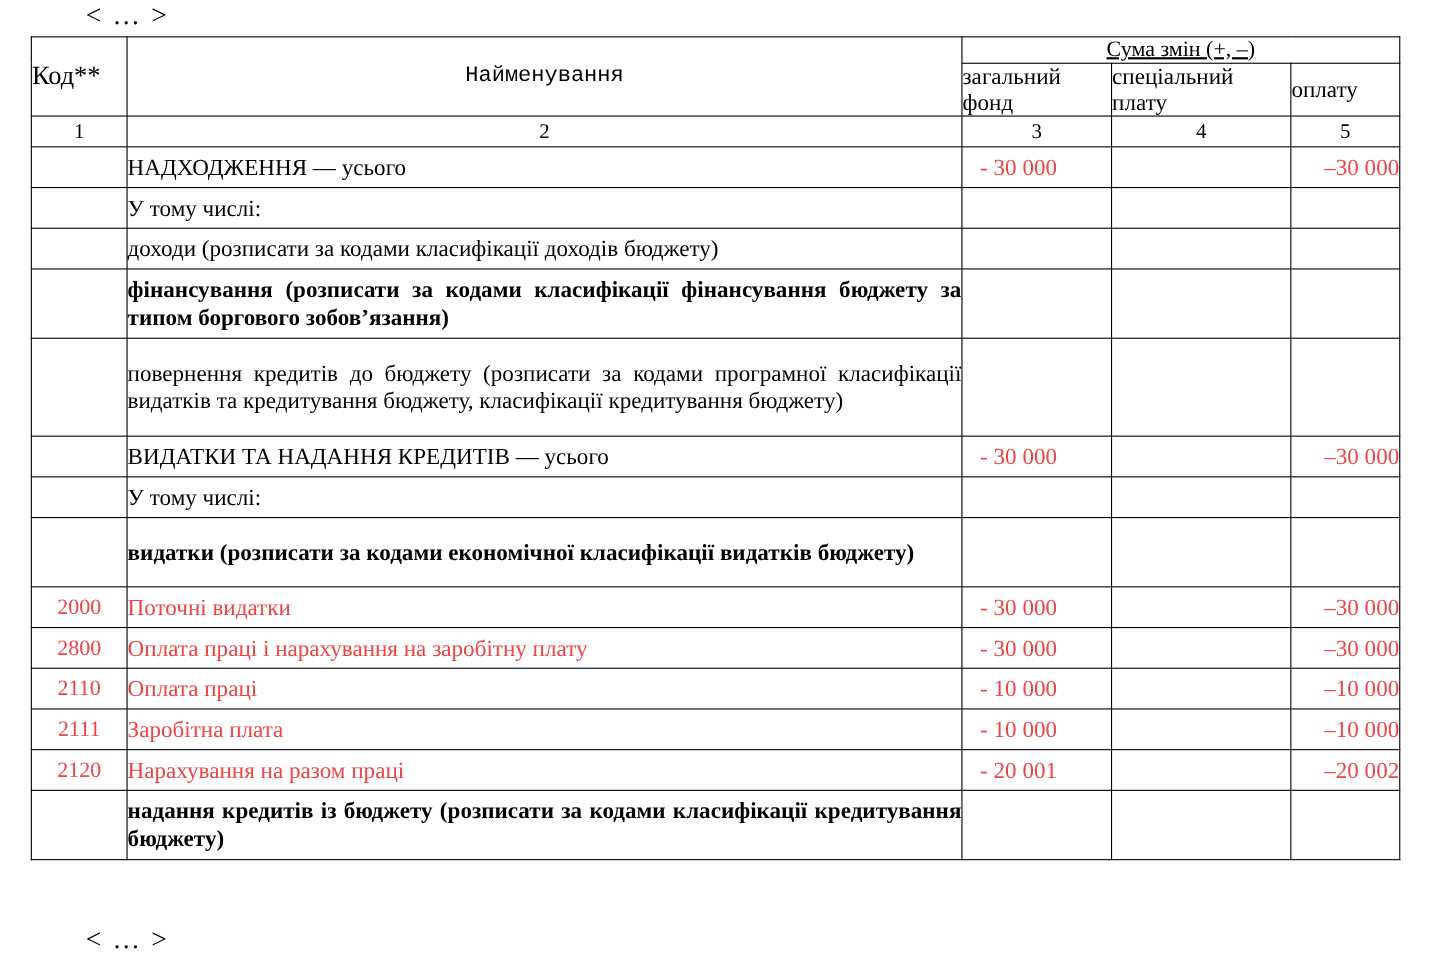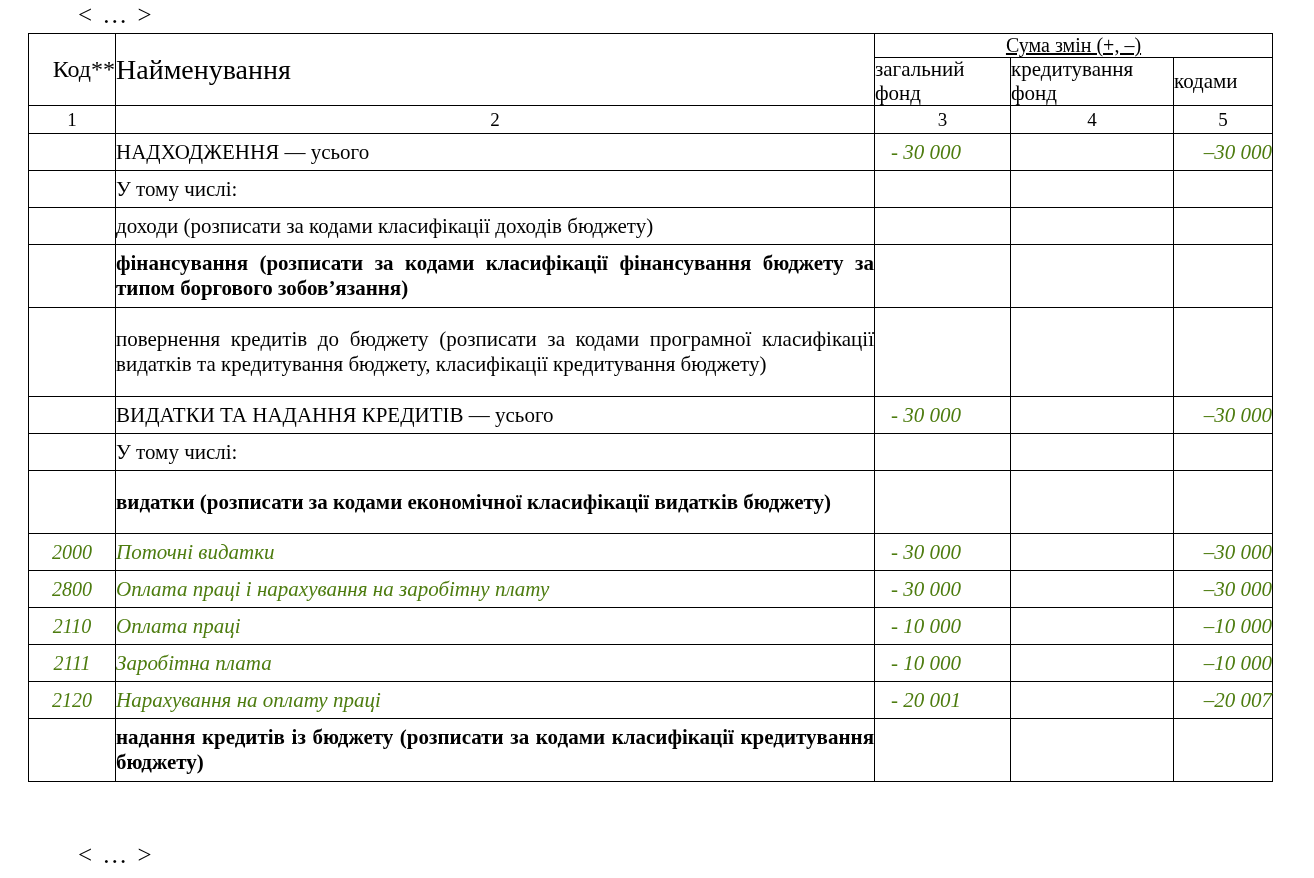--- a/index.html
+++ b/index.html
@@ -57,40 +57,42 @@
 
   
   col.c1 { width: 87px; }
   col.c2 { width: 759px; }
   col.c3 { width: 136px; }
   col.c4 { width: 163px; }
   col.c5 { width: 99px; }
 
   
   .hd {
-    font-weight: bold;
-    font-size: 28px;
+    text-align: center;
+    font-weight: bold;
+    font-size: 20px;
     line-height: 1.12;
     padding: 4px 4px;
+    font-family: Liberation Mono, monospace;
   }
   .hd-sum {
     font-size: 20px;
     font-weight: bold;
     text-align: center;
     padding: 6px 2px 7px 2px;
     text-decoration: underline;
   }
   .hd-sub {
     font-weight: bold;
     font-size: 21px;
     line-height: 1.13;
     padding: 4px 2px;
   }
   .hd-code {
-    text-align: right;
+    text-align: left;
     font-weight: bold;
     font-size: 24px;
     padding: 4px 2px;
   }
   .numrow td {
     text-align: center;
     font-size: 19px;
     height: 27px;
     line-height: 27px;
     padding: 0;
@@ -119,22 +121,21 @@
   .num-cell.left-pad {
     text-align: left;
     padding-left: 16px;
   }
   .num-cell.right-col {
     text-align: right;
     padding-left: 6px;
   }
 
   .blue {
-    color: #4d7c0f;
-    font-style: italic;
+    color: #ef4444;
   }
   .bold {
     font-weight: bold;
     margin-left: 36px;
   }
   tr.r-two td { height: 62px; font-weight: bold; }
   tr.r-three td { height: 88px; }
   tr.r-single td { height: 36px; }
 </style>
 </head>
@@ -153,22 +154,22 @@
         <col class="c5">
     </colgroup>
     <thead>
       <tr>
         <td rowspan="2" class="hd-code">Код**</td>
         <td rowspan="2" class="hd">Найменування</td>
         <td colspan="3" class="hd-sum">Сума змін (+, –)</td>
       </tr>
       <tr>
         <td class="hd-sub">загальний фонд</td>
-        <td class="hd-sub">кредитування фонд</td>
-        <td class="hd-sub">кодами</td>
+        <td class="hd-sub">спеціальний плату</td>
+        <td class="hd-sub">оплату</td>
       </tr>
       <tr class="numrow">
         <td>1</td>
         <td>2</td>
         <td>3</td>
         <td>4</td>
         <td>5</td>
       </tr>
     </thead>
     <tbody id="table-body">
@@ -251,24 +252,24 @@
         </tr>
         <tr class="r-single">
           <td class="code-cell blue">2111</td>
           <td class="name-cell blue">Заробітна плата</td>
           <td class="num-cell left-pad blue">- 10 000</td>
           <td class="num-cell blue"></td>
           <td class="num-cell right-col blue">–10 000</td>
         </tr>
         <tr class="r-single">
           <td class="code-cell blue">2120</td>
-          <td class="name-cell blue">Нарахування на оплату праці</td>
+          <td class="name-cell blue">Нарахування на разом праці</td>
           <td class="num-cell left-pad blue">- 20 001</td>
           <td class="num-cell blue"></td>
-          <td class="num-cell right-col blue">–20 007</td>
+          <td class="num-cell right-col blue">–20 002</td>
         </tr>
         <tr class="r-two">
           <td class="code-cell"></td>
           <td class="name-cell">надання кредитів із бюджету (розписати за кодами класифікації кредитування бюджету)</td>
           <td class="num-cell left-pad"></td>
           <td class="num-cell"></td>
           <td class="num-cell right-col"></td>
         </tr>
       </tbody>
   </table>

